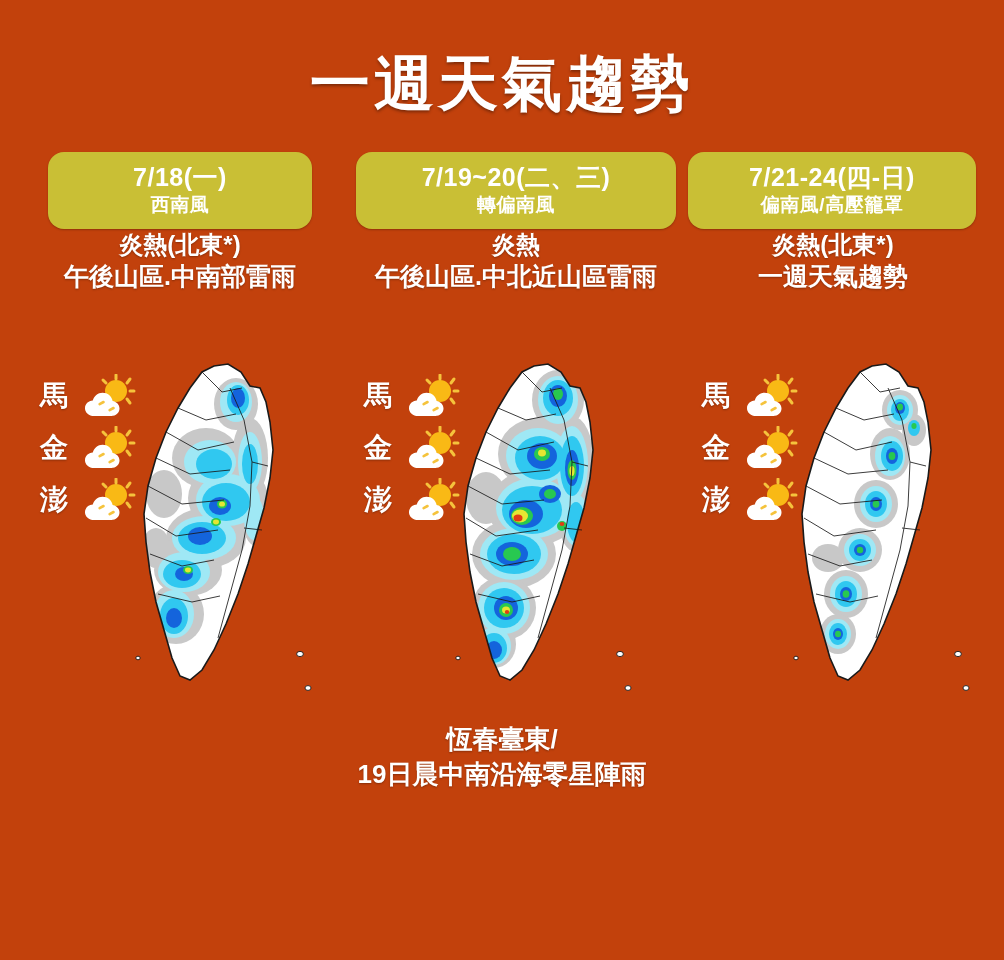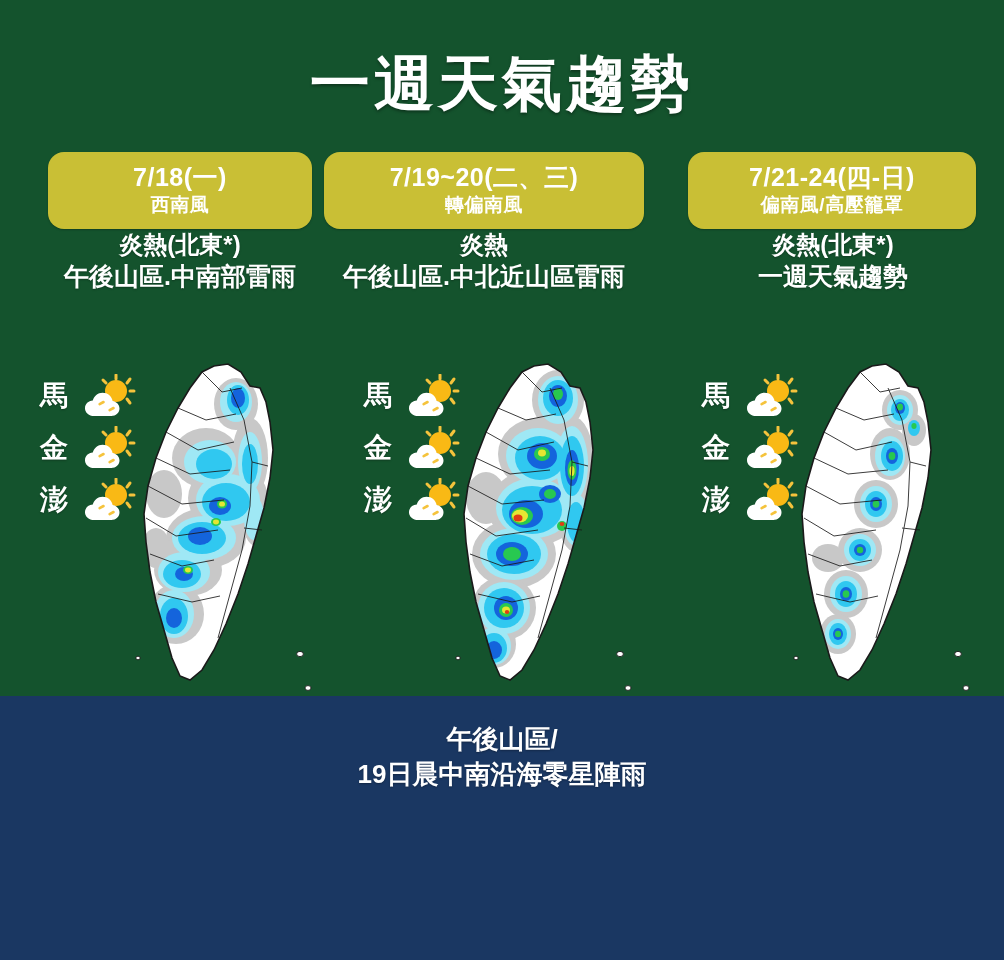--- a/index.html
+++ b/index.html
@@ -3,35 +3,35 @@
 <meta charset="utf-8">
 <title>一週天氣趨勢</title>
 <style>
   * { margin:0; padding:0; box-sizing:border-box; }
   html,body {
     width:1004px; height:960px;
     background:#1a3762;
     font-family:"Liberation Sans","DejaVu Sans",sans-serif;
     overflow:hidden;
   }
-  #stage { position:relative; width:1004px; height:696px; background:#14532d; }
+  #stage { position:relative; width:1004px; height:960px; background:#c2410c; }
 
   
   .title {
     position:absolute; top:52px; left:0; width:1004px;
     text-align:center;
     font-size:60px; font-weight:bold; color:#ffffff;
     letter-spacing:4px; line-height:1.05;
     text-shadow:0 2px 3px rgba(0,0,0,.35);
   }
 
   
   .col { position:absolute; top:152px; }
   .col-0 { left:30px;  width:300px; }
-  .col-1 { left:324px; width:320px; }
+  .col-1 { left:356px; width:320px; }
   .col-2 { left:678px; width:310px; }
 
   .banner {
     border-radius:16px;
     background:#c9bf35;
     color:#ffffff;
     text-align:center;
     padding:10px 6px 12px;
     font-weight:bold;
     line-height:1.25;
@@ -573,17 +573,17 @@
       </g>
       <g fill="#ffffff" stroke="#1a1a1a" stroke-width=".9">
         <ellipse cx="190" cy="296" rx="3.4" ry="2.6"></ellipse>
         <ellipse cx="198" cy="330" rx="3" ry="2.4"></ellipse>
         <ellipse cx="28" cy="300" rx="2.2" ry="1.8"></ellipse>
       </g>
     </svg>
   </div>
 
   <div class="footnote">
-    <div>午後山區/</div>
+    <div>恆春臺東/</div>
     <div>19日晨中南沿海零星陣雨</div>
   </div>
 
 </div>
 
 </body></html>

